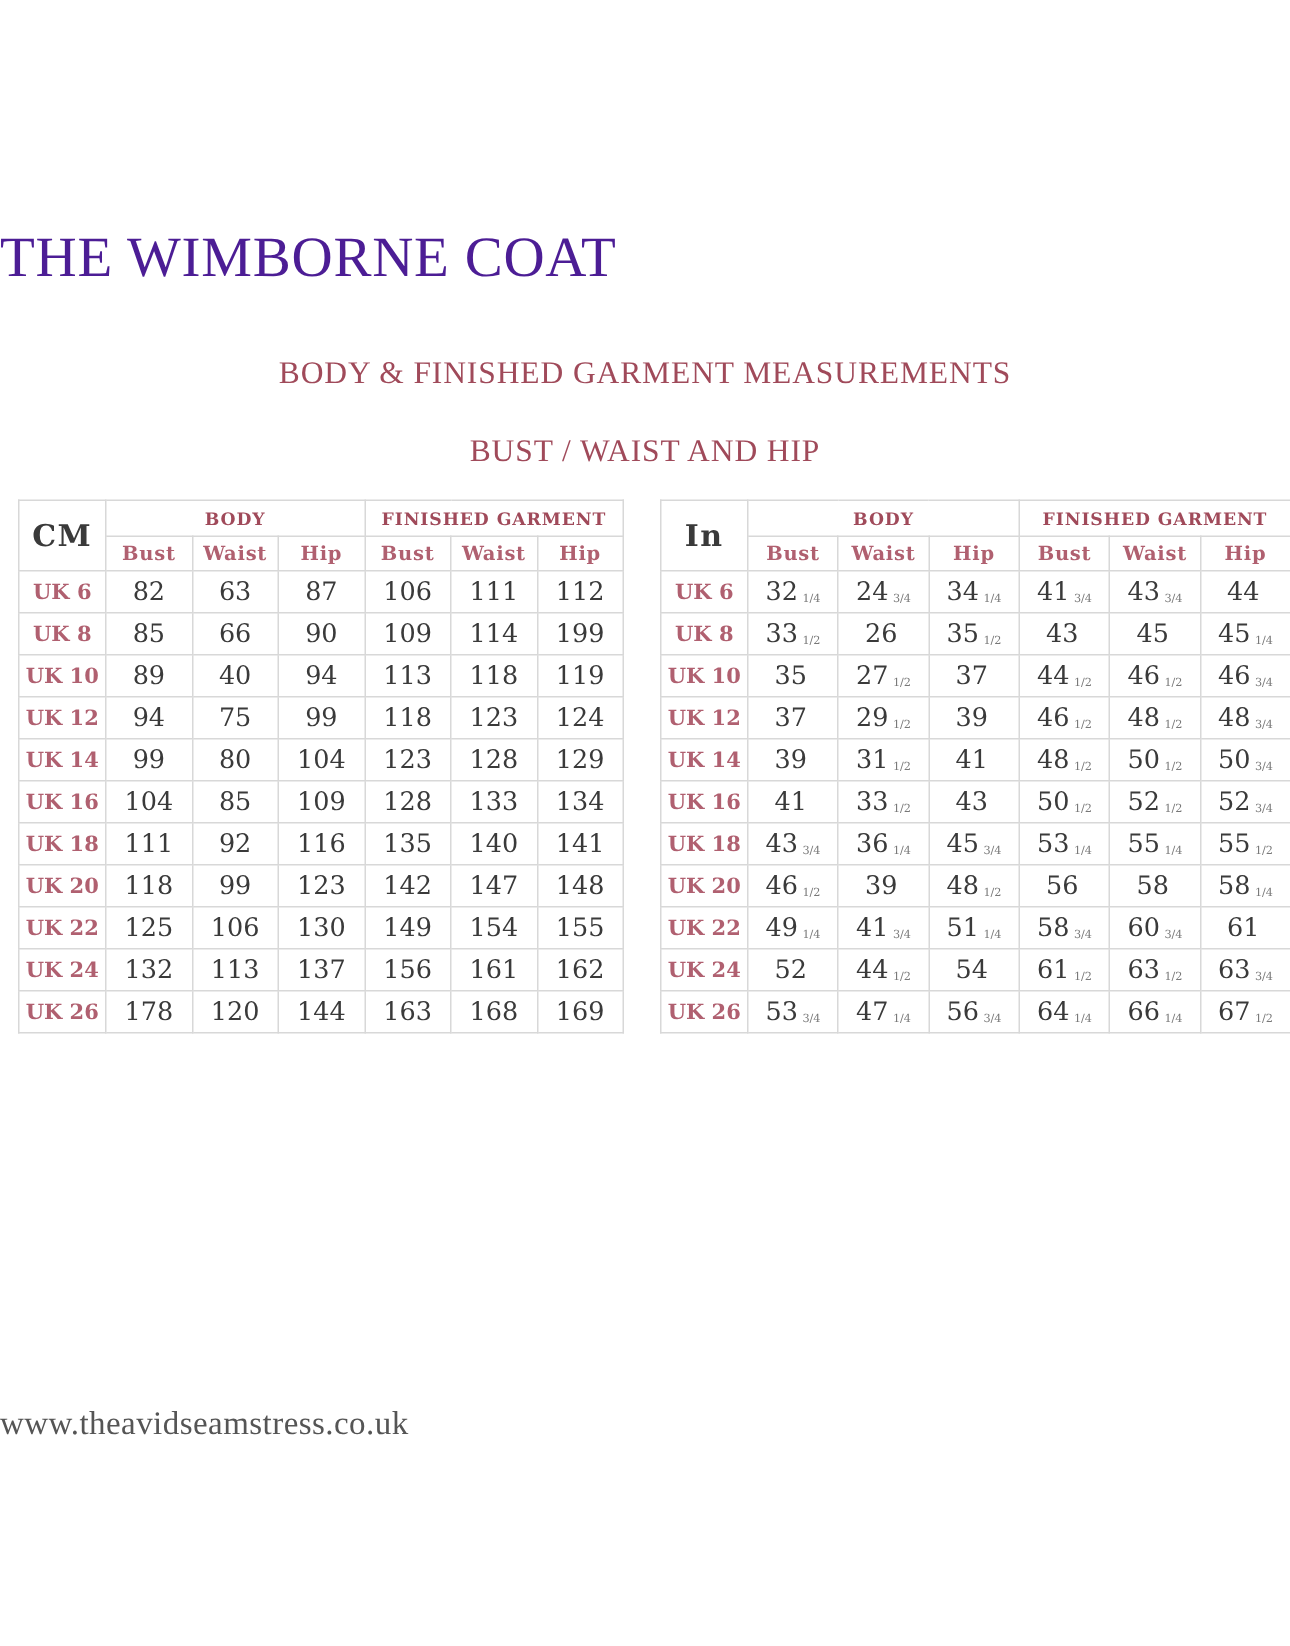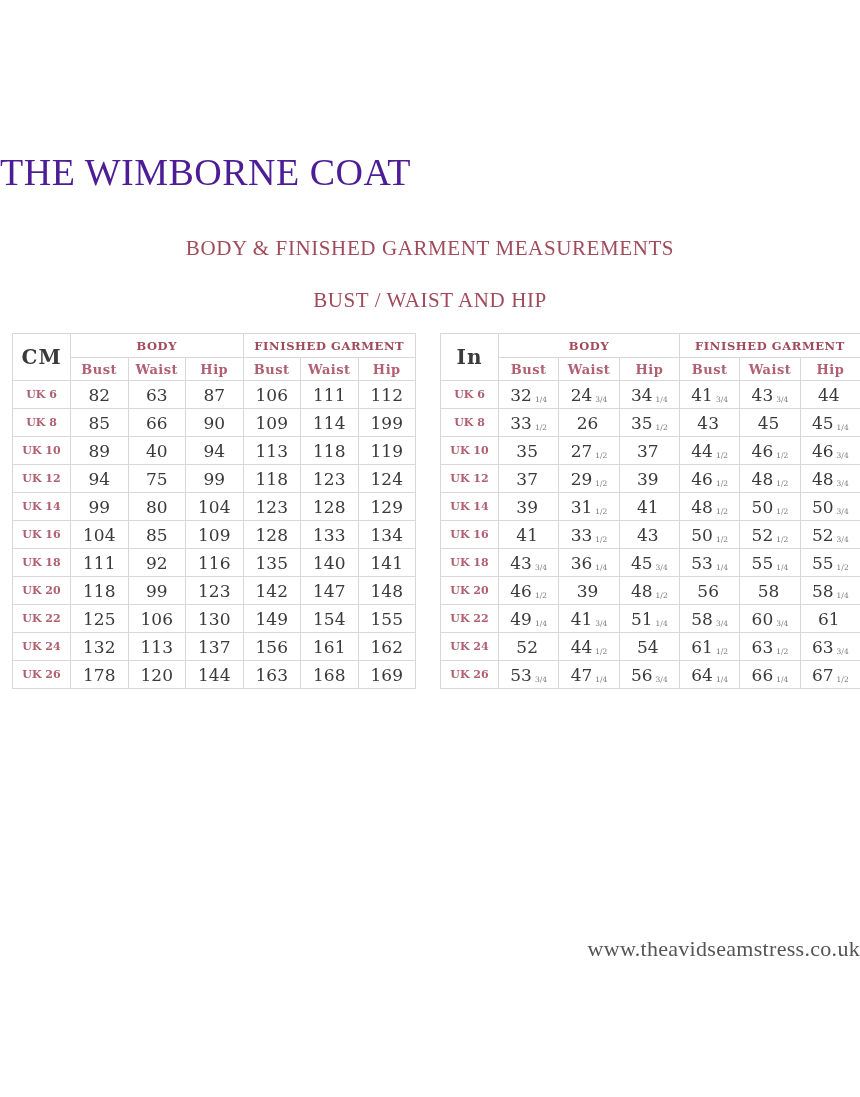--- a/index.html
+++ b/index.html
@@ -1,29 +1,29 @@
 <!DOCTYPE html>
 <html><head>
   <meta charset="utf-8">
   <style>
     html, body { margin: 0; padding: 0; background: #ffffff; }
     body { width: 860px; height: 1097px; position: relative; overflow: hidden; font-family: "DejaVu Serif", "Liberation Serif", serif; }
     .title { position: absolute; top: 150px; left: 0; width: 691px; text-align: left; font-family: "Liberation Serif", serif; font-size: 38px; color: #4c1d95; letter-spacing: 0.5px; }
     .subtitle { position: absolute; left: 0; width: 860px; text-align: center; font-family: "Liberation Serif", serif; font-size: 21px; color: #a04a5a; letter-spacing: 0.6px; }
     .sub1 { top: 236px; }
     .sub2 { top: 288px; text-align: center; }
-    .footer { position: absolute; top: 936px; left: 0; width: 860px; text-align: right; font-family: "Liberation Serif", serif; font-size: 22px; color: #555; letter-spacing: 0.3px; }
+    .footer { position: absolute; top: 936px; left: 0; width: 860px; text-align: left; font-family: "Liberation Serif", serif; font-size: 22px; color: #555; letter-spacing: 0.3px; }
     table.size { position: absolute; top: 333px; border-collapse: collapse; table-layout: fixed; }
     table.size td, table.size th { border: 1px solid #d8d8d8; padding: 0; text-align: center; vertical-align: middle; }
     #tbl-cm { left: 12px; width: 404px; }
     #tbl-in { left: 440px; width: 421px; }
     .unit { font-family: "DejaVu Serif", serif; font-weight: bold; font-size: 20px; color: #3a3a3a; width: 58px; letter-spacing: 1px; }
     .group { font-family: "DejaVu Serif", serif; font-weight: bold; font-size: 11.5px; color: #a04a5a; height: 23px; letter-spacing: 0.6px; }
     .col { font-family: "DejaVu Serif", serif; font-size: 13px; color: #b06070; height: 22px; letter-spacing: 0.5px; }
-    .rowlabel { font-family: "DejaVu Serif", serif; font-weight: bold; font-size: 11px; color: #b06070; height: 27px; }
+    .rowlabel { font-family: "DejaVu Serif", serif; font-weight: bold; font-size: 14px; color: #b06070; height: 27px; }
     .val { font-family: "DejaVu Serif", serif; font-size: 17px; color: #3a3a3a; height: 27px; }
     .frac { font-size: 7.5px; color: #777; margin-left: 3px; vertical-align: -1px; }
   </style>
 </head>
 <body>
 
 <div class="title">THE WIMBORNE COAT</div>
 <div class="subtitle sub1">BODY &amp; FINISHED GARMENT MEASUREMENTS</div>
 <div class="subtitle sub2">BUST / WAIST AND HIP</div>
 

